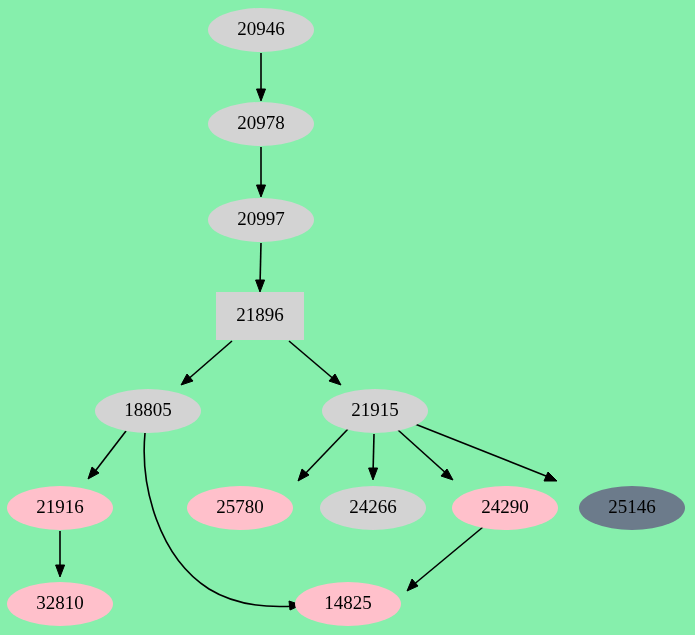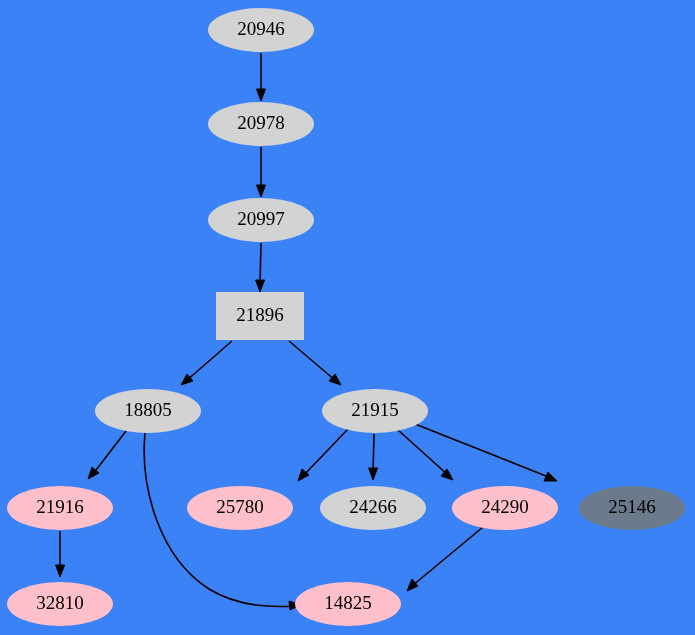--- a/index.html
+++ b/index.html
@@ -8,21 +8,21 @@
     padding: 0;
     background: #ffffff;
   }
   body {
     font-family: "Liberation Serif", "DejaVu Serif", serif;
   }
   #graph-canvas {
     position: relative;
     width: 695px;
     height: 635px;
-    background: #3b82f6;
+    background: #86efac;
     overflow: hidden;
   }
   #graph-svg {
     position: absolute;
     left: 0;
     top: 0;
     width: 695px;
     height: 635px;
     display: block;
   }

